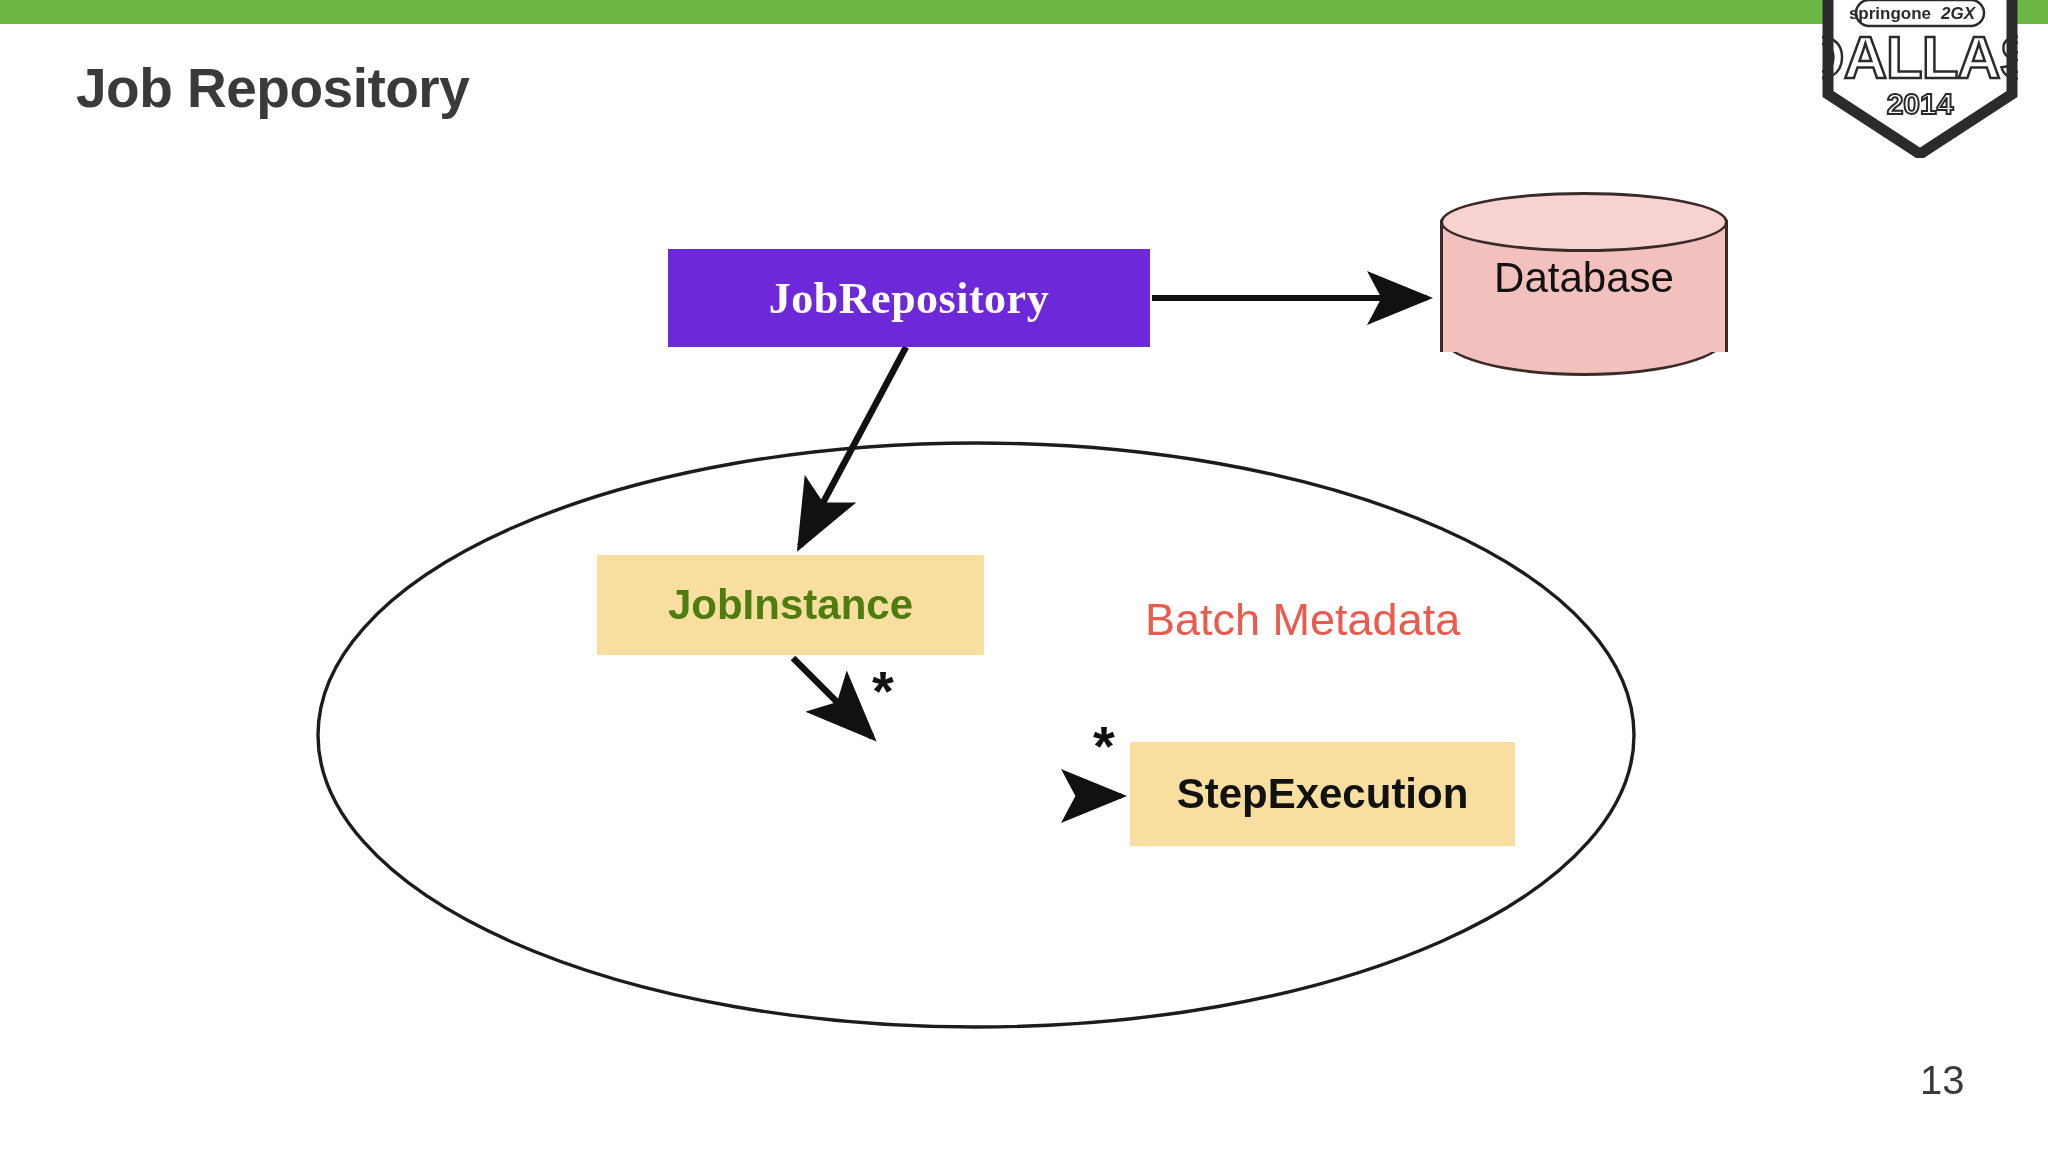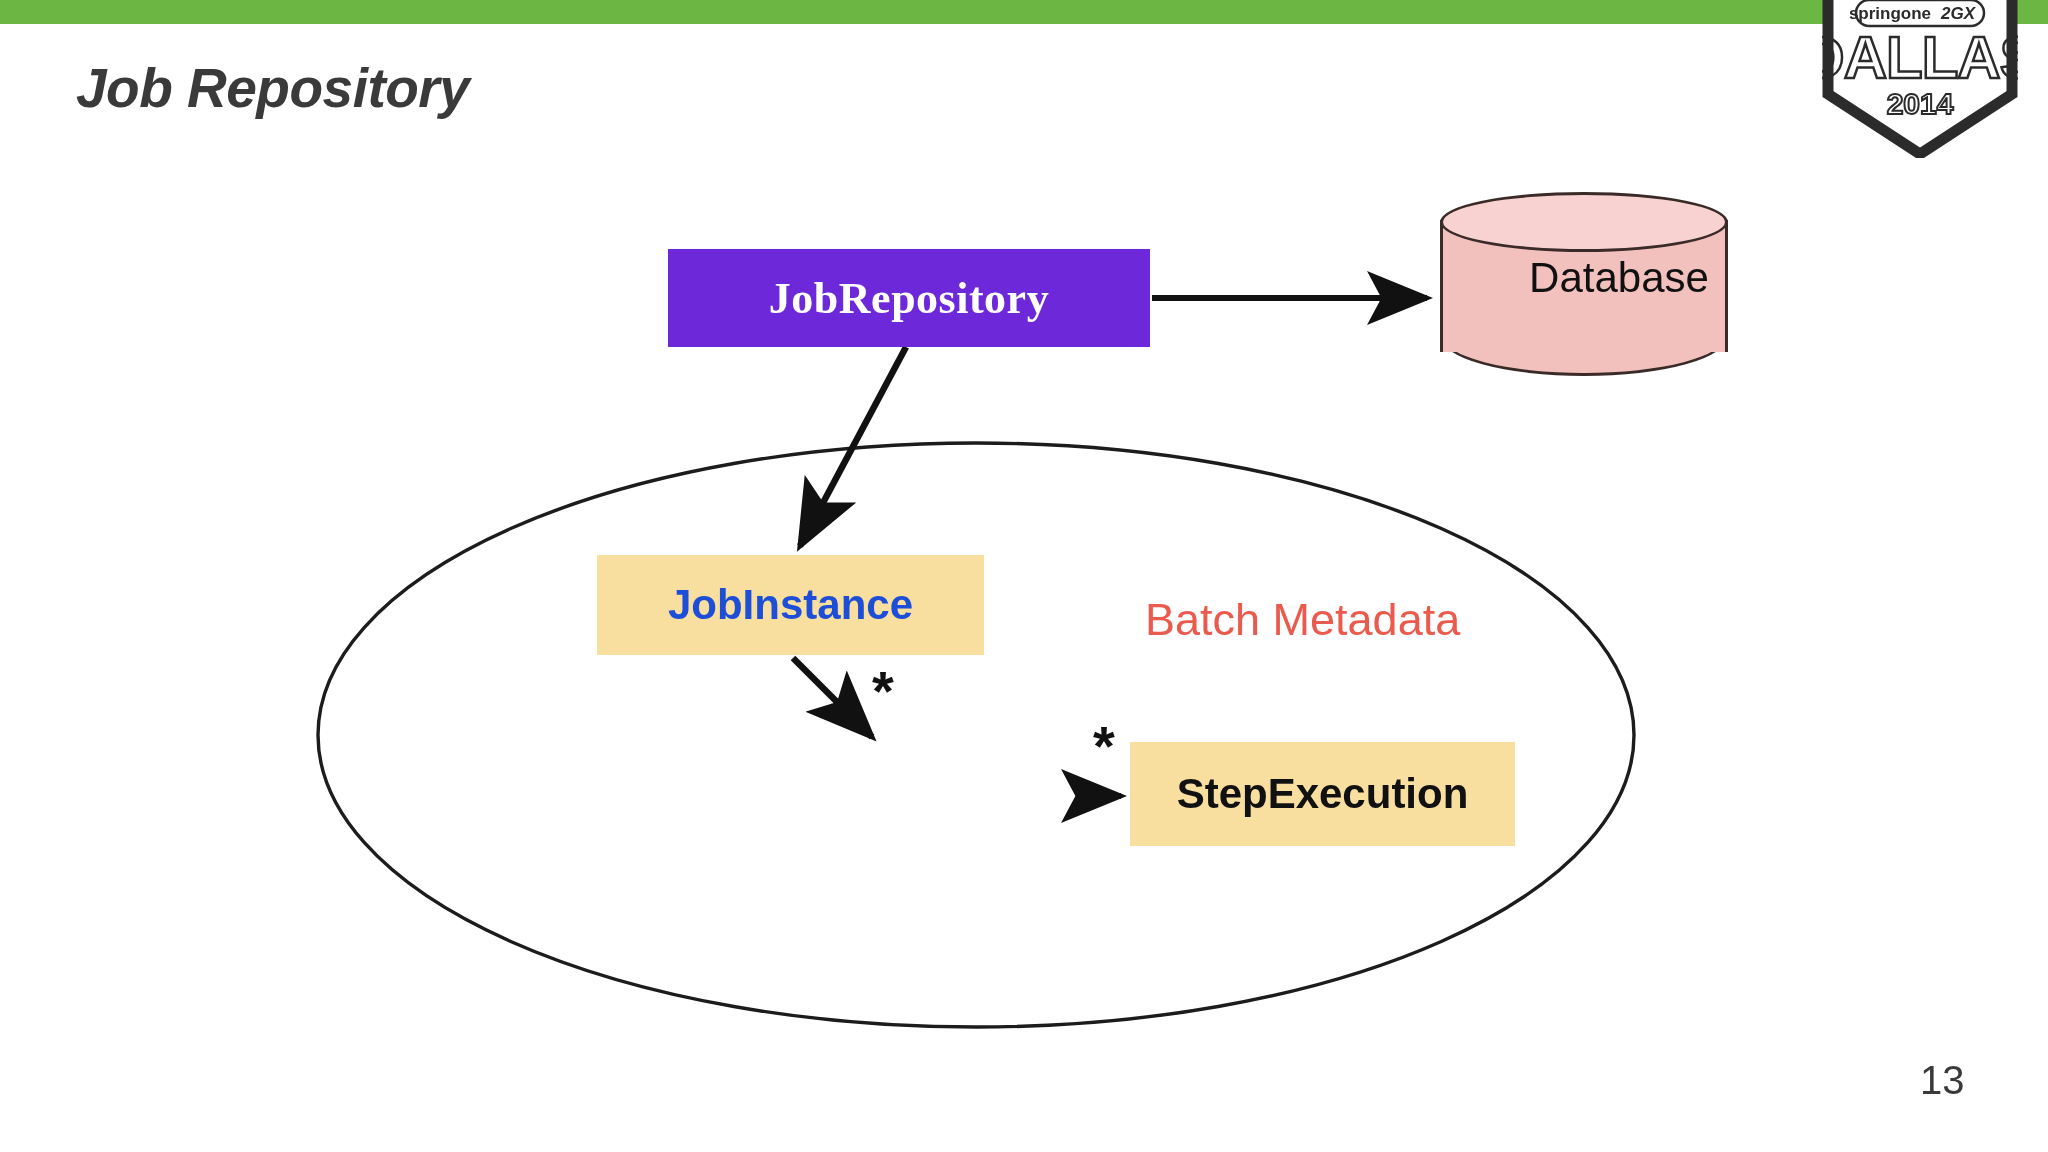--- a/index.html
+++ b/index.html
@@ -29,21 +29,20 @@
   
   #page-title {
     position: absolute;
     left: 76px;
     top: 56px;
     font-size: 55px;
     font-weight: bold;
     color: #3a3a3a;
     letter-spacing: -0.5px;
     white-space: nowrap;
-    font-style: italic;
   }
 
   
   #page-number {
     position: absolute;
     left: 1920px;
     top: 1058px;
     font-size: 40px;
     color: #3a3a3a;
     font-weight: normal;
@@ -87,21 +86,21 @@
     font-size: 44px;
     letter-spacing: 0.5px;
     font-family: Liberation Serif, serif;
   }
   #node-jobinstance {
     left: 597px;
     top: 555px;
     width: 387px;
     height: 100px;
     background: #f8de9f;
-    color: #1d4ed8;
+    color: #4d7c0f;
     font-size: 42px;
   }
   #node-jobexecution {
     left: 681px;
     top: 744px;
     width: 389px;
     height: 105px;
     background: #f8de9f;
     color: #111111;
     font-size: 42px;
@@ -160,21 +159,20 @@
   #db-label {
     position: absolute;
     left: 0;
     top: 62px;
     width: 100%;
     text-align: center;
     font-size: 42px;
     color: #111111;
     font-weight: normal;
     white-space: nowrap;
-    padding-left: 35px;
   }
 
   
   #label-batch-metadata {
     position: absolute;
     left: 1145px;
     top: 594px;
     font-size: 45px;
     font-weight: normal;
     color: #ea5a4d;

